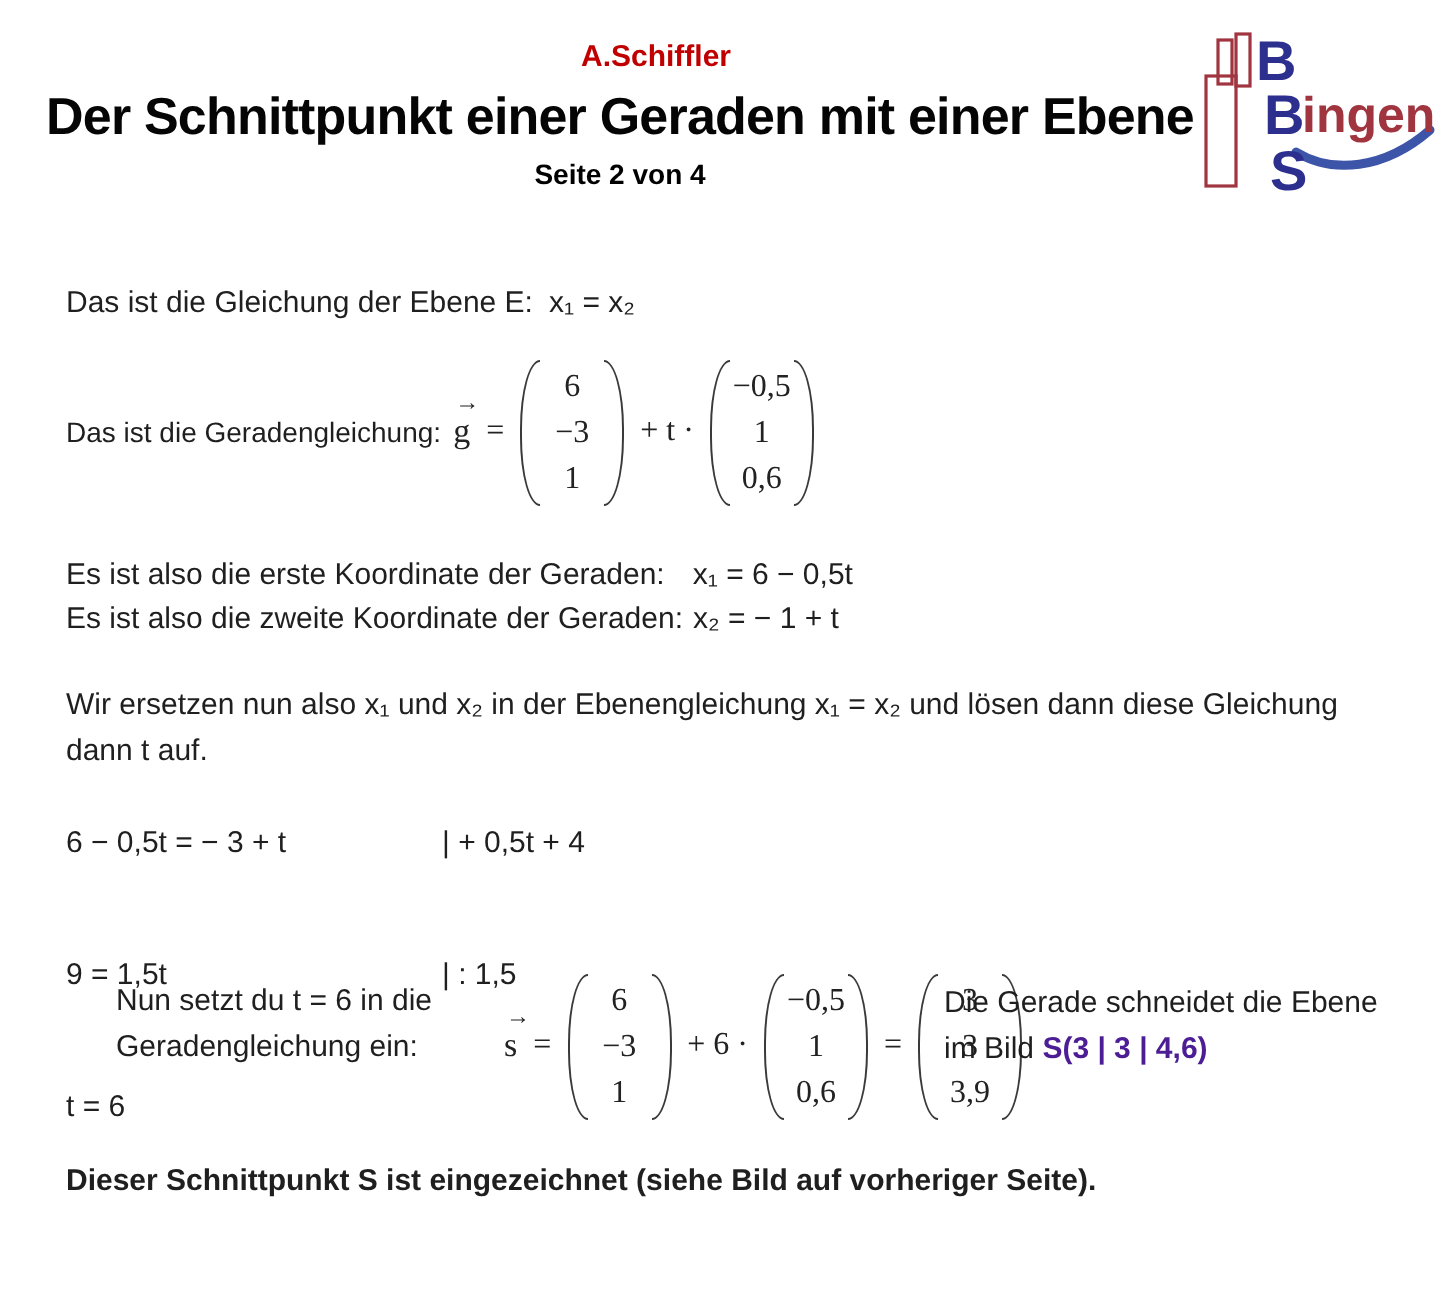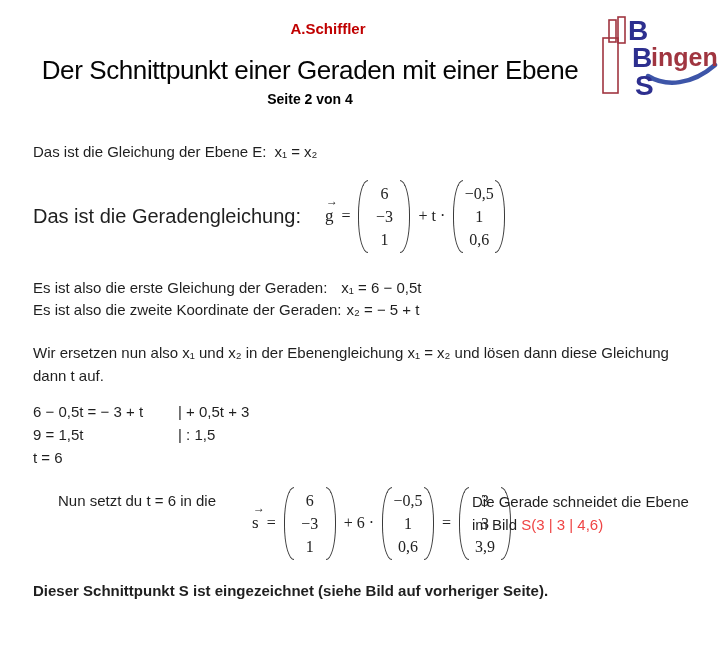--- a/index.html
+++ b/index.html
@@ -6,51 +6,51 @@
   .page{
     position:relative;width:726px;height:655px;background:#ffffff;
     font-family:"Liberation Sans",sans-serif;color:#1f1f1f;overflow:hidden;
   }
   .abs{position:absolute;}
   .t{white-space:pre-wrap;}
 
   
   .header-col{left:0;top:20px;width:620px;text-align:center;}
   .author{font-size:15px;font-weight:bold;color:#C00000;line-height:18px;padding-left:36px;}
-  .title{font-size:26px;letter-spacing:-0.4px;color:#050505;line-height:34px;margin-top:15px;white-space:nowrap;}
+  .title{font-size:26px;letter-spacing:-0.4px;color:#050505;line-height:34px;margin-top:3px;white-space:nowrap;font-weight:bold;}
   .pagenum{font-size:14px;font-weight:bold;color:#000000;line-height:18px;margin-top:3px;}
 
   .logo{right:8px;top:10px;width:120px;height:90px;}
   .logo svg text{font-family:"Liberation Sans",sans-serif;font-weight:bold;}
 
   
   .bodyline{font-size:15px;line-height:22px;white-space:nowrap;}
   .gap8{display:inline-block;width:8px;}
   .gap14{display:inline-block;width:14px;}
   .gap5{display:inline-block;width:5px;}
 
   
   .mathrow{display:flex;align-items:center;font-family:"Liberation Serif",serif;font-size:16px;color:#222;}
-  .mathrow .label{font-family:"Liberation Sans",sans-serif;font-size:20px;color:#1f1f1f;margin-right:22px;white-space:pre-wrap;}
+  .mathrow .label{font-family:"Liberation Sans",sans-serif;font-size:14px;color:#1f1f1f;margin-right:4px;white-space:pre-wrap;}
   .vhead{position:relative;display:inline-block;margin:0 3px 0 2px;font-size:17px;}
   .vhead .varrow{position:absolute;top:-12px;left:1px;font-size:12px;letter-spacing:-1px;}
   .mop{margin:0 5px;white-space:pre;}
   .vec{display:inline-flex;flex-direction:column;justify-content:center;align-items:center;
        position:relative;padding:3px 12px;margin:0 2px;min-width:30px;}
   .vec::before,.vec::after{content:"";position:absolute;top:1px;bottom:1px;width:9px;}
   .vec::before{left:1px;border:1.4px solid #3a3a3a;border-right:none;border-radius:14px 0 0 14px / 48px 0 0 48px;}
   .vec::after{right:1px;border:1.4px solid #3a3a3a;border-left:none;border-radius:0 14px 14px 0 / 0 48px 48px 0;}
   .vrow{line-height:23px;text-align:center;}
 
   
   .solve{display:grid;grid-template-columns:145px auto;font-size:15px;line-height:23px;}
   .solve span{white-space:pre-wrap;}
 
   
-  .result-point{color:#ef4444;font-weight:normal;}
+  .result-point{color:#4c1d95;font-weight:bold;}
 </style>
 </head>
 <body>
 
 <div class="page">
 
   <div class="abs header-col">
     <div class="author t">A.Schiffler</div>
     <div class="title t">Der Schnittpunkt einer Geraden mit einer Ebene</div>
     <div class="pagenum t">Seite 2 von 4</div>
@@ -86,42 +86,43 @@
     </span>
     <span class="mop t">+ t ·</span>
     <span class="vec">
       <span class="vrow">−0,5</span>
       <span class="vrow">1</span>
       <span class="vrow">0,6</span>
     </span>
   </div>
 
   <div class="abs bodyline" style="left:33px;top:277px;">
-    <span class="t">Es ist also die erste Gleichung der Geraden:</span><span class="gap14"></span><span class="t">x₁ = 6 − 0,5t</span>
+    <span class="t">Es ist also die erste Koordinate der Geraden:</span><span class="gap14"></span><span class="t">x₁ = 6 − 0,5t</span>
   </div>
   <div class="abs bodyline" style="left:33px;top:299px;">
-    <span class="t">Es ist also die zweite Koordinate der Geraden:</span><span class="gap5"></span><span class="t">x₂ = − 5 + t</span>
+    <span class="t">Es ist also die zweite Koordinate der Geraden:</span><span class="gap5"></span><span class="t">x₂ = − 1 + t</span>
   </div>
 
   <div class="abs" style="left:33px;top:341px;">
     <div class="bodyline t" style="line-height:23px;">Wir ersetzen nun also x₁ und x₂ in der Ebenengleichung  x₁ = x₂ und lösen dann diese Gleichung</div>
     <div class="bodyline t" style="line-height:23px;">dann t auf.</div>
   </div>
 
-  <div class="abs solve" style="left:33px;top:400px;">
+  <div class="abs solve" style="left:33px;top:410px;gap:43px;">
     <span>6 − 0,5t = − 3 + t</span>
-      <span>| + 0,5t + 3</span>
+      <span>| + 0,5t + 4</span>
     <span>9 = 1,5t</span>
       <span>| : 1,5</span>
     <span>t = 6</span>
       <span></span>
   </div>
 
   <div class="abs" style="left:33px;top:489px;margin-left:25px;">
     <div class="bodyline t" style="line-height:23px;">Nun setzt du t = 6 in die</div>
+    <div class="bodyline t" style="line-height:23px;">Geradengleichung  ein:</div>
   </div>
 
   <div class="abs mathrow" style="left:250px;top:484px;height:78px;">
     <span class="vhead"><span class="varrow">→</span><span>s</span></span>
     <span class="mop">=</span>
     <span class="vec">
       <span class="vrow">6</span>
       <span class="vrow">−3</span>
       <span class="vrow">1</span>
     </span>

